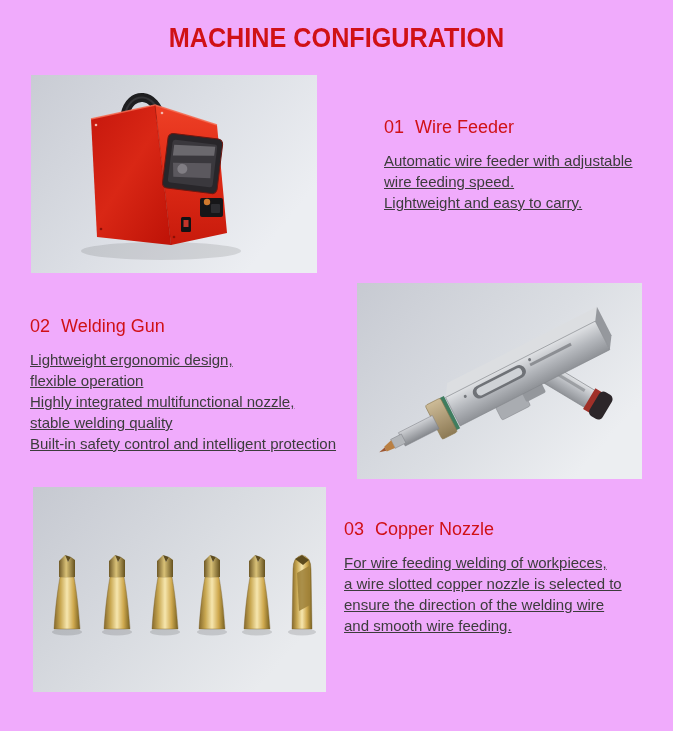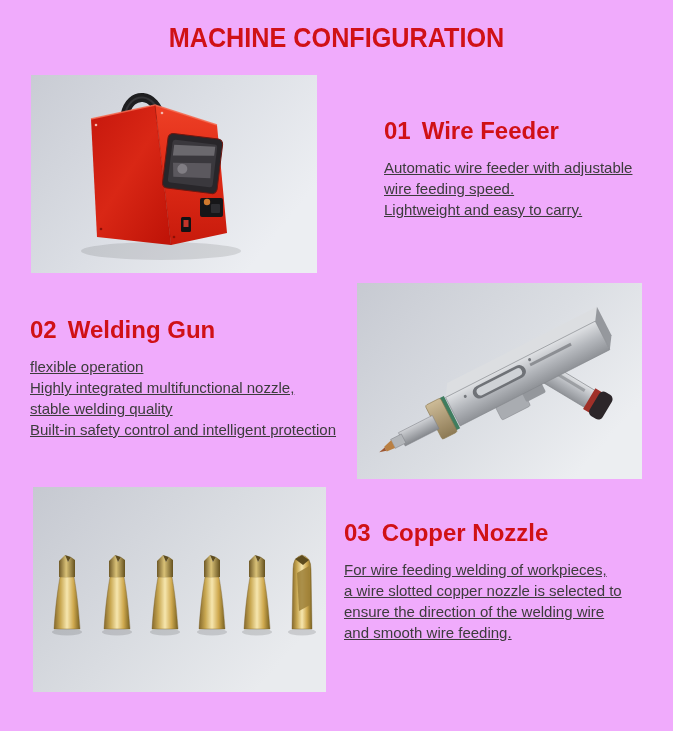--- a/index.html
+++ b/index.html
@@ -10,21 +10,21 @@
     position:absolute; top:22px; left:0; width:673px; text-align:center;
     font-size:28px; font-weight:700; color:#d01116;
     transform:scaleX(.9); transform-origin:50% 50%;
     letter-spacing:0; white-space:nowrap;
   }
 
   .photo { position:absolute; }
   .photo svg { display:block; }
 
   .sec-text { position:absolute; }
-  .sec-head { font-size:24px; font-weight:700; color:#d01116; white-space:nowrap; margin-bottom:12px; }
+  .sec-head { font-size:18px; font-weight:400; color:#d01116; white-space:nowrap; margin-bottom:12px; }
   .sec-head .num { display:inline-block; margin-right:11px; }
   .sec-body { font-size:15px; color:#3c3c3c; line-height:21px; white-space:nowrap;text-decoration:underline; }
 </style>
 </head>
 <body>
 
 <div class="canvas">
 
   <div class="title">MACHINE CONFIGURATION</div>
 
@@ -89,20 +89,21 @@
       <div>wire feeding speed.</div>
       <div>Lightweight and easy to carry.</div>
     </div>
   </div>
 
   <div class="sec-text" style="left:30px; top:316px;">
     <div class="sec-head">
       <span class="num">02</span><span>Welding Gun</span>
     </div>
     <div class="sec-body">
+      <div>Lightweight ergonomic design,</div>
       <div>flexible operation</div>
       <div>Highly integrated multifunctional nozzle,</div>
       <div>stable welding quality</div>
       <div>Built-in safety control and intelligent protection</div>
     </div>
   </div>
 
   <div class="photo" style="left:357px; top:283px; width:285px; height:196px;">
     <svg width="285" height="196" viewBox="0 0 285 196">
       <defs>

